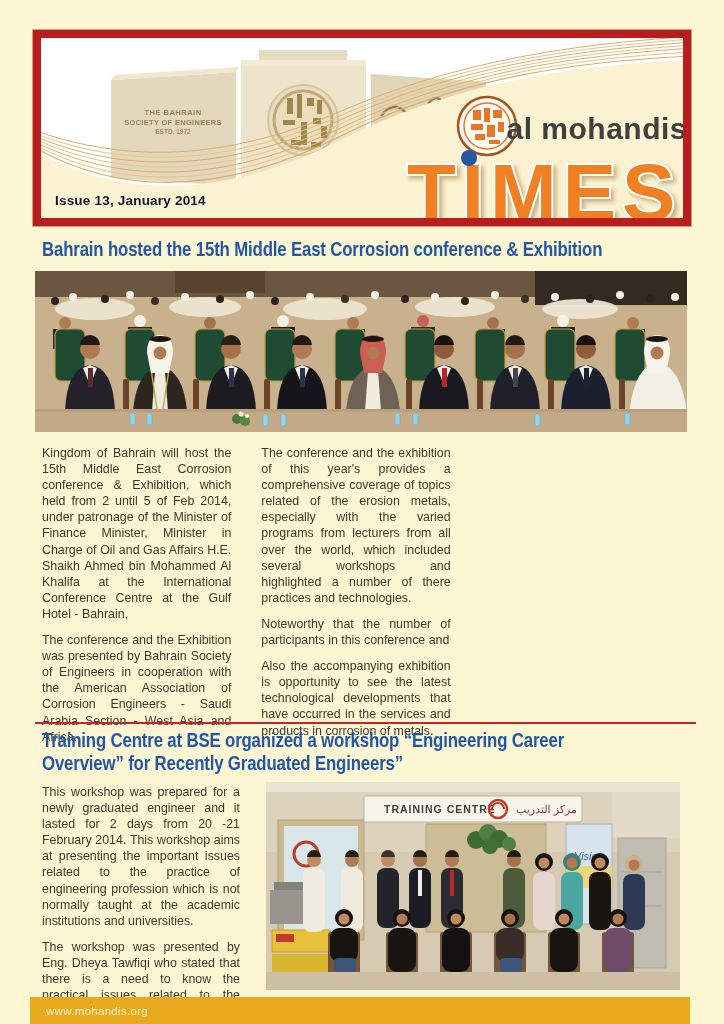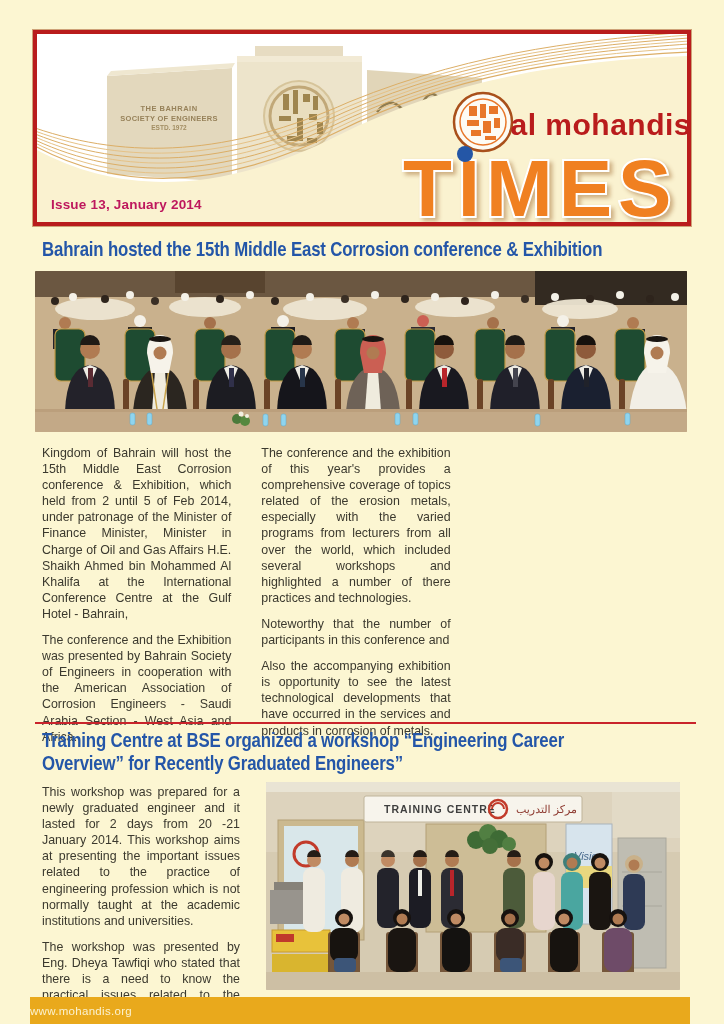--- a/index.html
+++ b/index.html
@@ -4,32 +4,32 @@
 <style>
   html,body{margin:0;padding:0;}
   .page{
     position:relative; width:724px; height:1024px;
     background:#FCF6D2; overflow:hidden;
     font-family:"Liberation Sans", sans-serif;
   }
   
   .mast-frame{
     position:absolute; left:33px; top:30px; width:658px; height:196px;
-    box-sizing:border-box; border:4px solid #b91c1c; background:#FFFFFF;
+    box-sizing:border-box; border:8px solid #b91c1c; background:#FFFFFF;
     box-shadow:0 0 0 1px rgba(150,60,10,.45);
     overflow:hidden;
   }
   .mast-art{position:absolute; left:0; top:0;}
   .issue-line{
     position:absolute; left:14px; bottom:10px;
-    color:#be185d; font-size:13.5px; font-weight:bold; letter-spacing:.2px;
+    color:#0f172a; font-size:13.5px; font-weight:bold; letter-spacing:.2px;
   }
   .title-small{
     position:absolute; right:-4px; top:74px; width:250px; text-align:right;
-    color:#b91c1c; font-size:30px; font-weight:bold; letter-spacing:.5px;
+    color:#404040; font-size:30px; font-weight:bold; letter-spacing:.5px;
   }
   .title-big-svg{position:absolute; left:366px; top:100px; overflow:visible;}
   .title-big-text{
     font-family:"Liberation Sans",sans-serif; font-weight:bold; font-size:80px;
     fill:#F08021; stroke:#FFFFFF; stroke-width:4px; paint-order:stroke;
     letter-spacing:6px;
   }
   
   .headline{
     position:absolute; color:#2456A8; font-weight:bold; font-size:21px;
@@ -53,21 +53,21 @@
   .a2col{position:absolute; left:42px; top:784px; width:198px;}
   .divider-red{
     position:absolute; left:35px; top:722px; width:661px; height:2px;
     background:#C9242B;
   }
   
   .footer-bar{
     position:absolute; left:30px; top:997px; width:660px; height:27px;
     background:#E9A91C; display:flex; align-items:center;
   }
-  .footer-url{color:#FBF2D0; font-size:11.5px; padding-left:0; letter-spacing:.3px;}
+  .footer-url{color:#FBF2D0; font-size:11.5px; padding-left:16px; letter-spacing:.3px;}
 </style>
 </head>
 <body>
 
 <div class="page">
 
   <div class="mast-frame">
     <svg class="mast-art" width="650" height="188" viewBox="0 0 650 188">
 
       <g>
@@ -350,21 +350,21 @@
   </div>
 
   <div class="divider-red"></div>
 
   <div class="headline h2-pos">
     <div>Training Centre at BSE organized a workshop “Engineering Career</div>
     <div>Overview” for Recently Graduated Engineers”</div>
   </div>
 
   <div class="a2col body-text">
-    <p>This workshop was prepared for a newly graduated engineer and it lasted for 2 days from 20 -21 January 2014. This workshop aims at presenting the important issues related to the practice of engineering profession which is not normally taught at the academic institutions and universities.</p>
+    <p>This workshop was prepared for a newly graduated engineer and it lasted for 2 days from 20 -21 February 2014. This workshop aims at presenting the important issues related to the practice of engineering profession which is not normally taught at the academic institutions and universities.</p>
     <p>The workshop was presented by Eng. Dheya Tawfiqi who stated that there is a need to know the practical issues related to the practice of</p>
   </div>
 
   <div class="photo photo2">
     <svg width="414" height="208" viewBox="0 0 414 208">
       <rect width="414" height="208" fill="#D6CBB2"></rect>
       <rect width="414" height="10" fill="#E9E4D4"></rect>
       <rect y="10" width="414" height="60" fill="#DDD3BD"></rect>
 
       <rect x="12" y="38" width="86" height="120" fill="#CBB98F" stroke="#B3A077"></rect>

